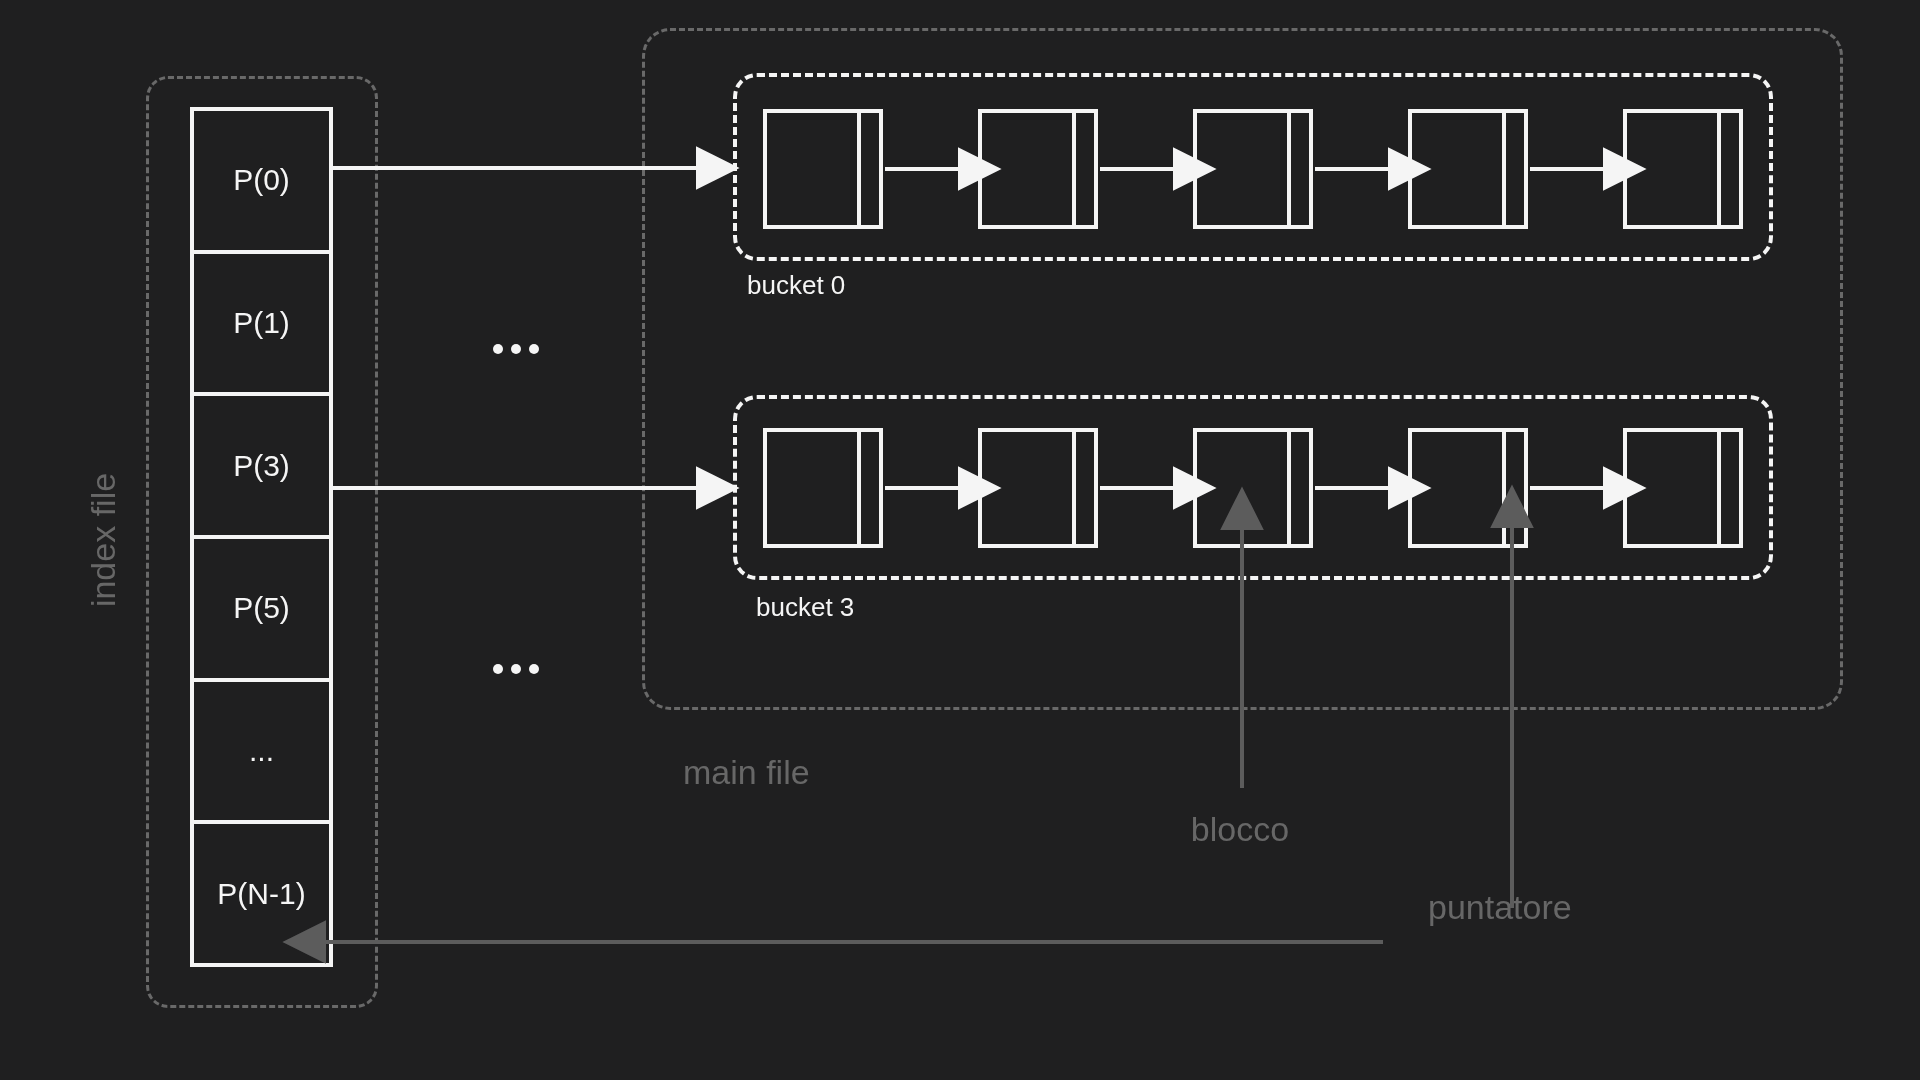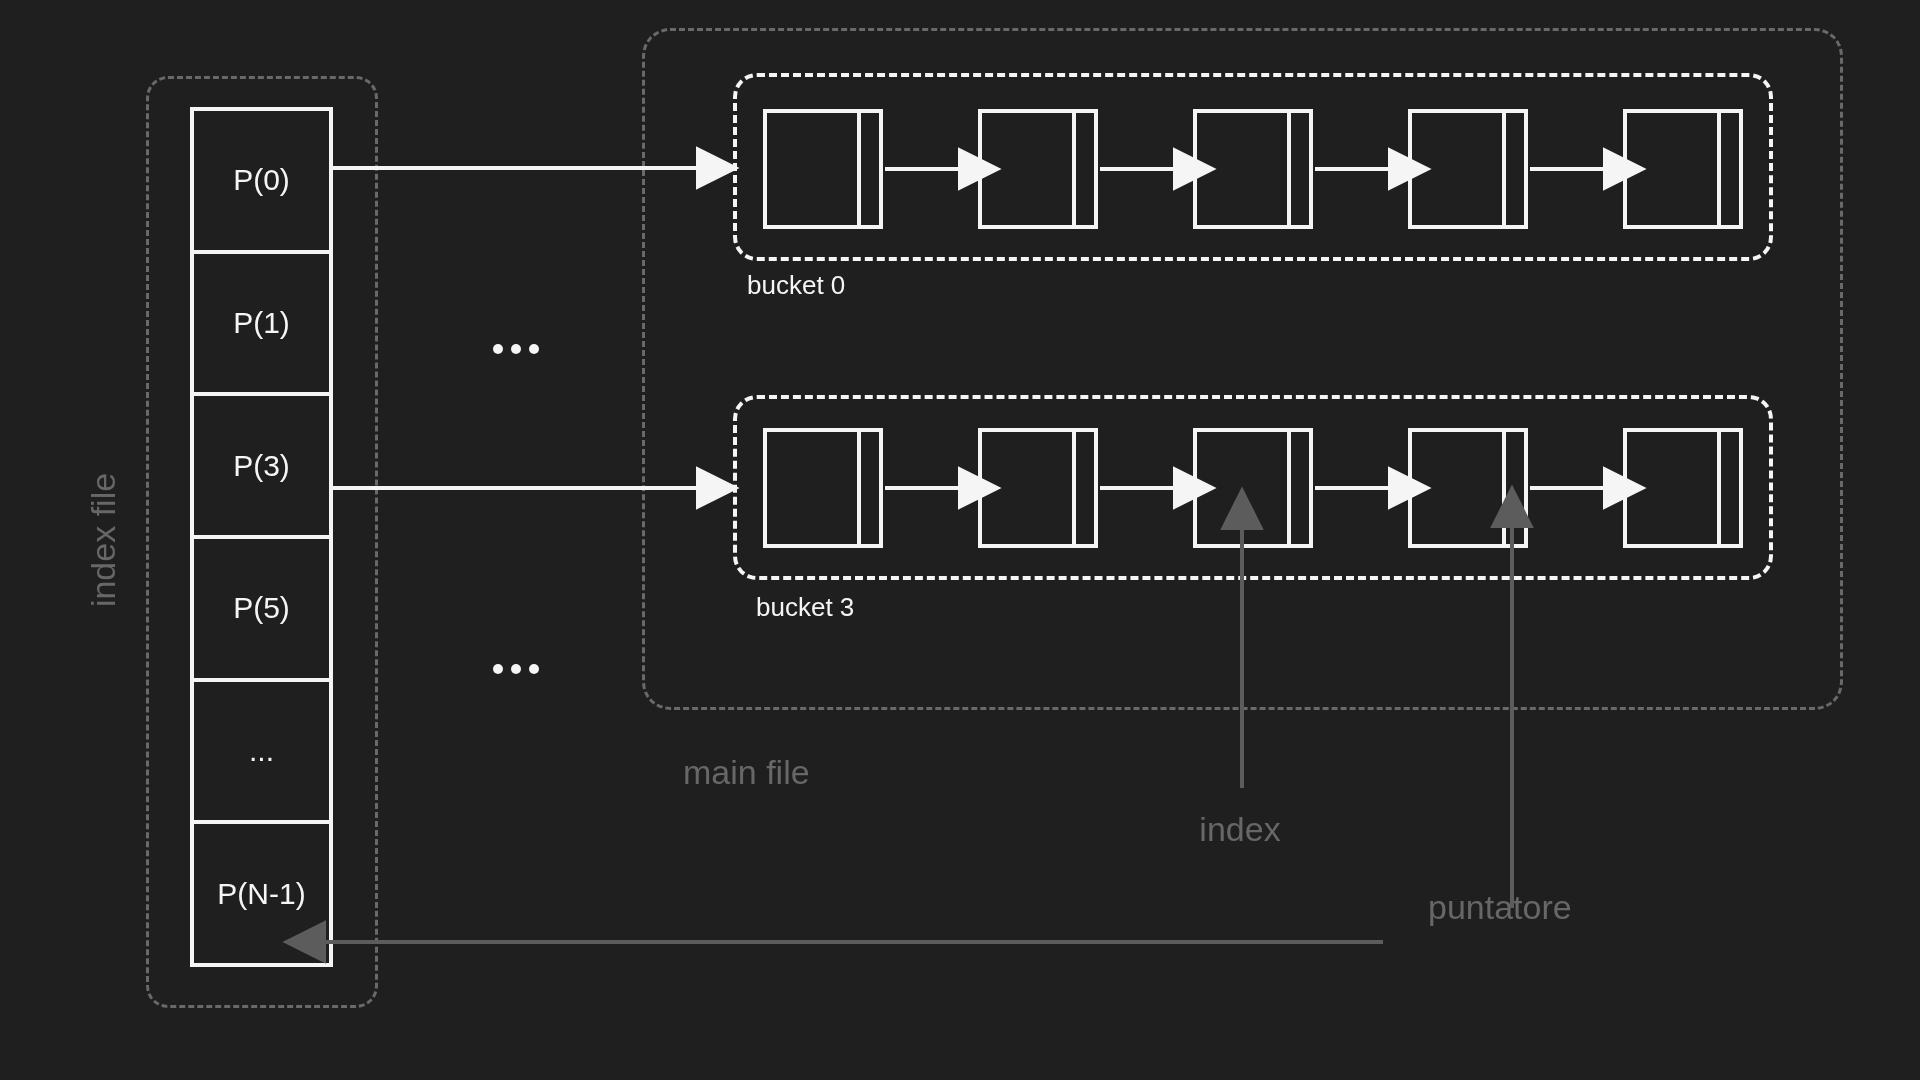--- a/index.html
+++ b/index.html
@@ -142,21 +142,21 @@
       </div>
     <div class="block">
         <div class="block-divider"></div>
       </div>
     <div class="block">
         <div class="block-divider"></div>
       </div>
   </div>
   <div class="bucket-label bucket-3-label">bucket 3</div>
 
-  <div class="annot-label blocco-label">index</div>
+  <div class="annot-label blocco-label">blocco</div>
   <div class="annot-label puntatore-label">puntatore</div>
 
   <svg class="connectors" width="1920" height="1080" viewBox="0 0 1920 1080">
     <defs>
       <marker id="head-white" viewBox="0 0 10 10" refX="1" refY="5" markerWidth="11" markerHeight="11" orient="auto">
         <path class="mw" d="M0,0 L10,5 L0,10 z"></path>
       </marker>
       <marker id="head-gray" viewBox="0 0 10 10" refX="1" refY="5" markerWidth="11" markerHeight="11" orient="auto">
         <path class="mg" d="M0,0 L10,5 L0,10 z"></path>
       </marker>

